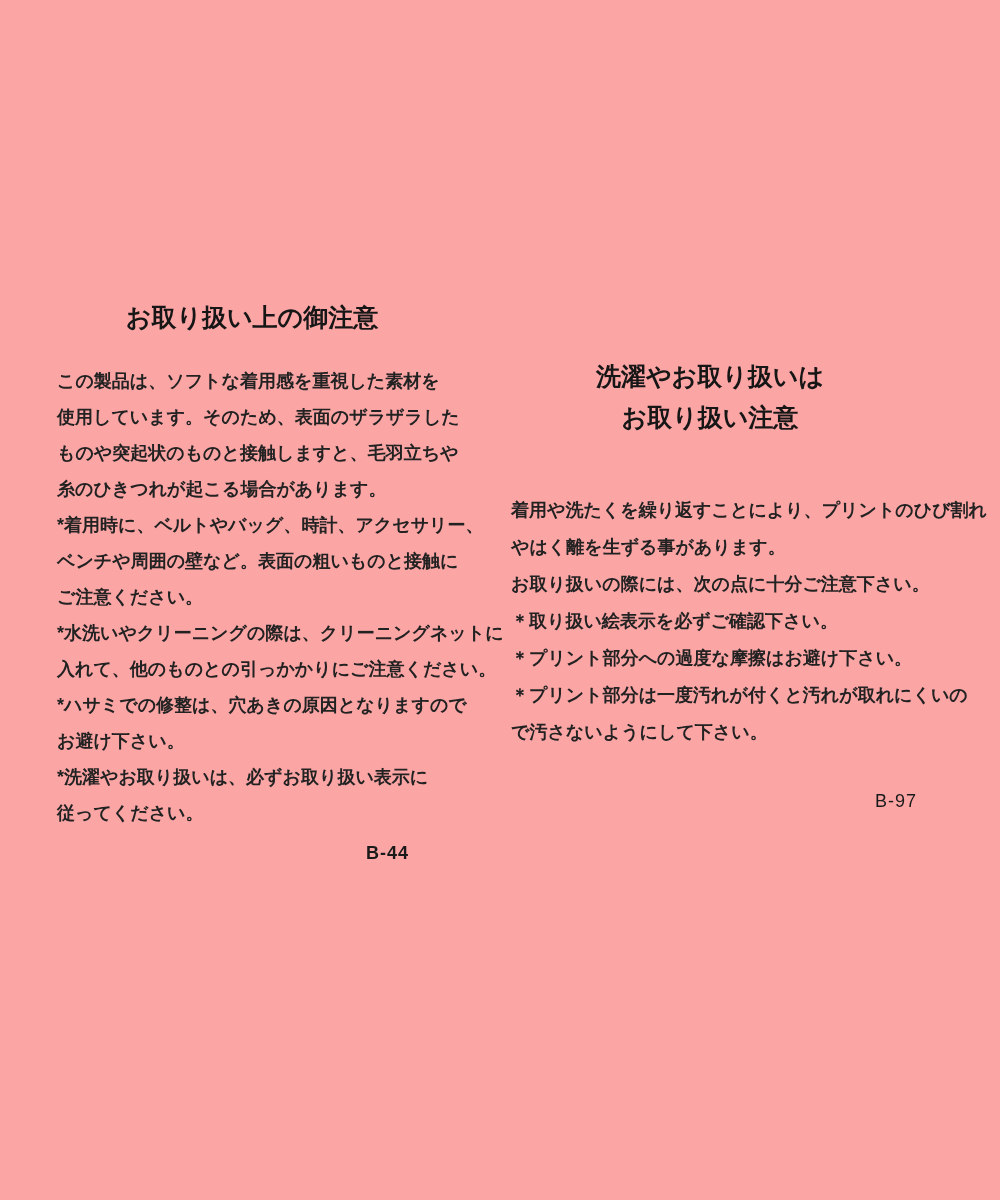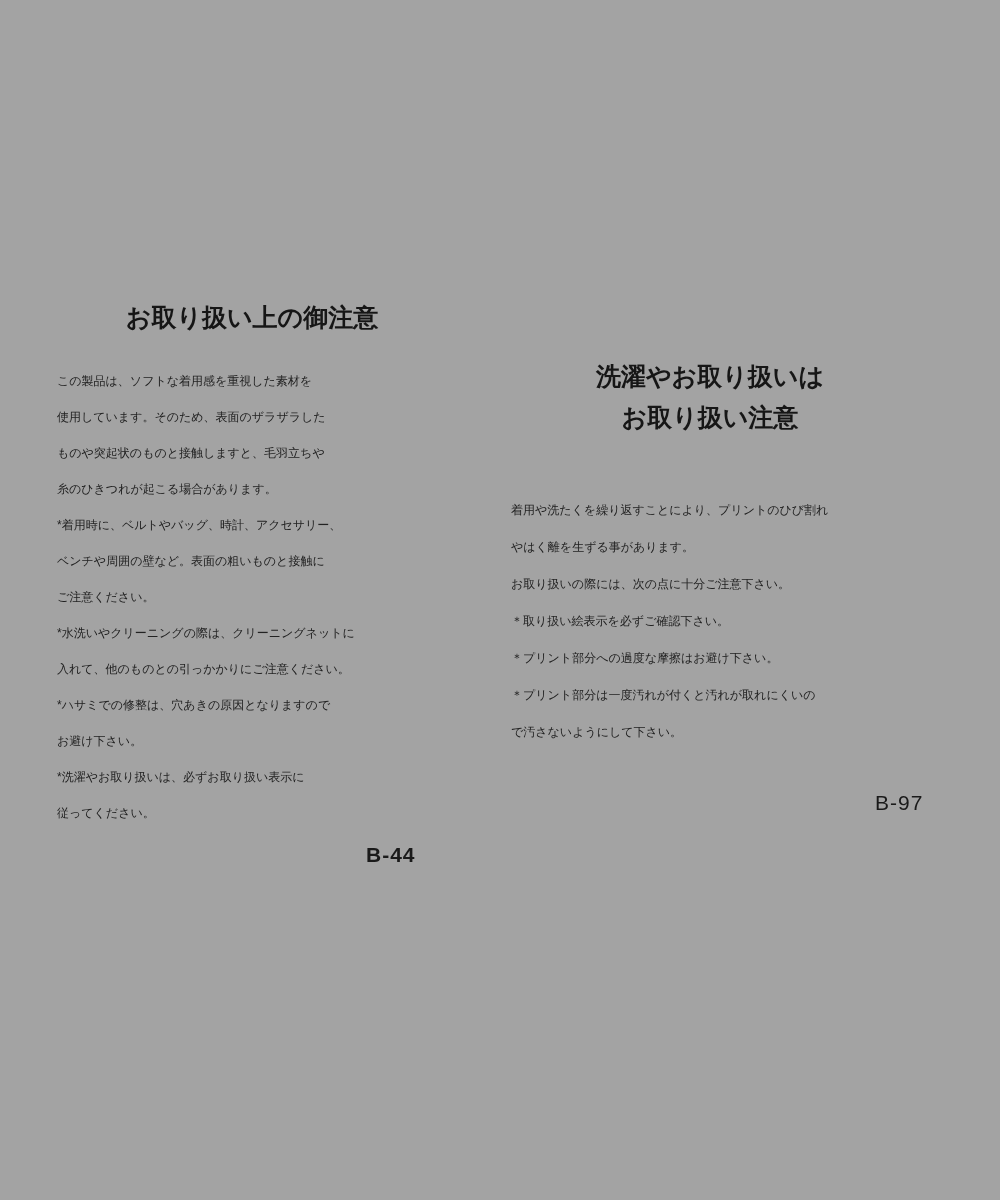--- a/index.html
+++ b/index.html
@@ -4,21 +4,21 @@
 <style>
   html, body {
     margin: 0;
     padding: 0;
     background: #ffffff;
   }
   .page {
     position: relative;
     width: 1000px;
     height: 1200px;
-    background: #a3a3a3;
+    background: #fca5a5;
     font-family: "Liberation Sans", "DejaVu Sans", sans-serif;
     color: #1c1c1c;
     overflow: hidden;
   }
   .section-title {
     position: absolute;
     margin: 0;
     font-size: 25px;
     font-weight: 700;
     text-align: center;
@@ -32,38 +32,38 @@
     width: 390px;
   }
   .right-title {
     left: 500px;
     top: 356px;
     width: 420px;
   }
   .body-text {
     position: absolute;
     margin: 0;
-    font-size: 12px;
-    font-weight: 400;
+    font-size: 18px;
+    font-weight: 700;
     white-space: pre;
     color: #222222;
   }
   .left-body {
     left: 57px;
     top: 363px;
     line-height: 36px;
   }
   .right-body {
     left: 511px;
     top: 492px;
     line-height: 37px;
   }
   .code {
     position: absolute;
-    font-size: 21px;
+    font-size: 18px;
     letter-spacing: 1px;
     color: #1a1a1a;
   }
   .code-left {
     left: 366px;
     top: 843px;
     font-weight: 700;
   }
   .code-right {
     left: 875px;

